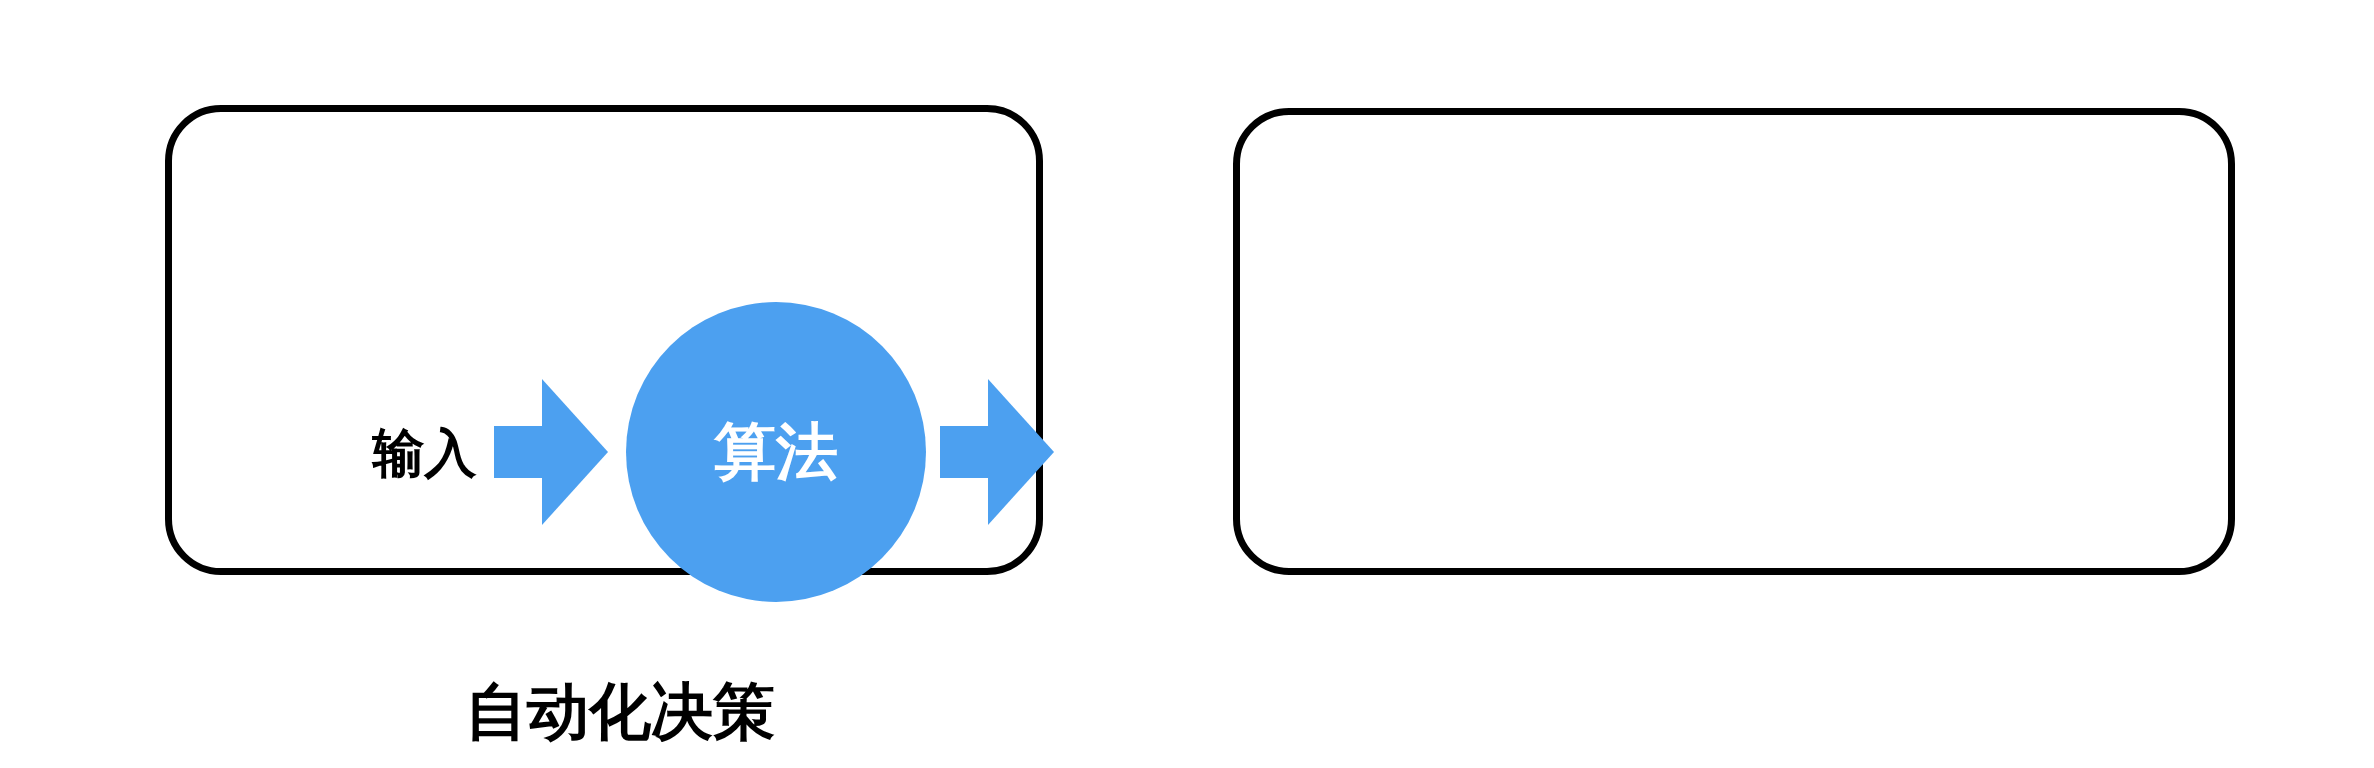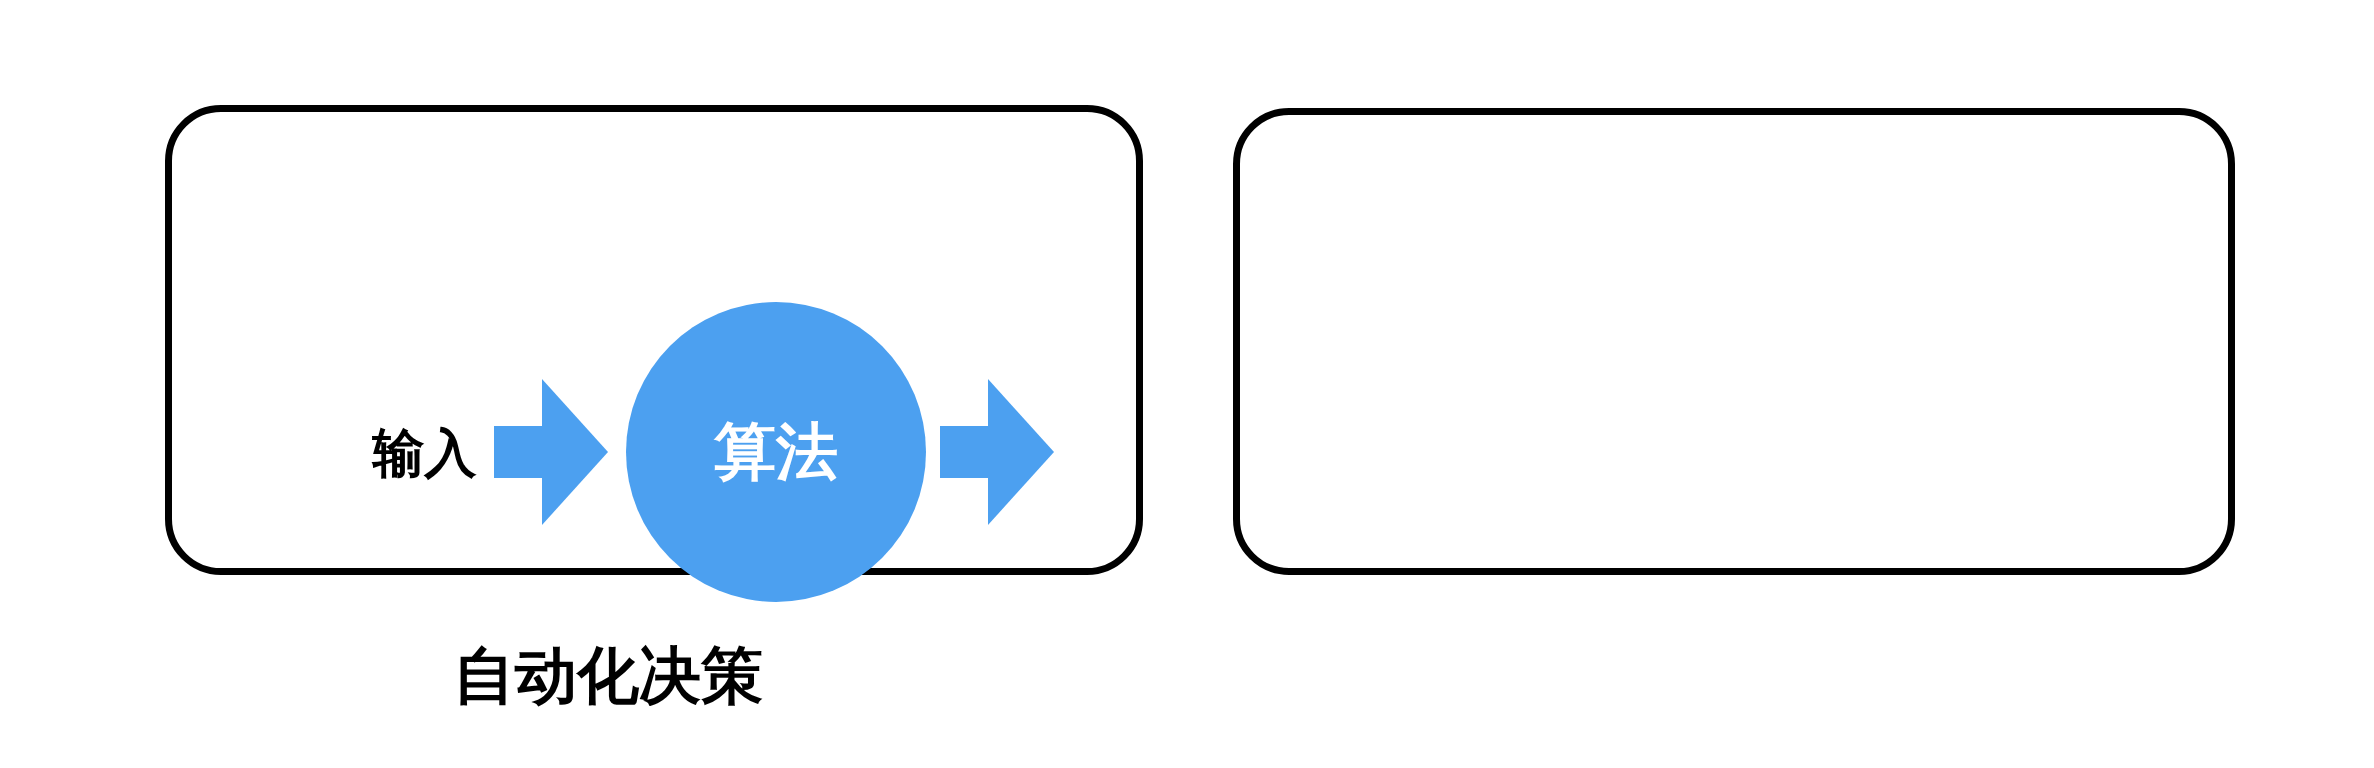--- a/index.html
+++ b/index.html
@@ -15,21 +15,21 @@
     background: var(--background, #ffffff);
     overflow: hidden;
   }
   .box {
     position: absolute;
     border: 7px solid var(--outline-black, #000000);
     border-radius: 56px;
     box-sizing: border-box;
     background: transparent;
   }
-  .left-box  { left: 165px;  top: 105px; width: 978px;  height: 470px; }
+  .left-box  { left: 165px;  top: 105px; width: 878px;  height: 470px; }
   .right-box { left: 1233px; top: 108px; width: 1002px; height: 467px; }
 
   .io-label {
     position: absolute;
     height: 70px;
     line-height: 70px;
     text-align: center;
     font-size: 52px;
     font-weight: 700;
     color: var(--outline-black, #000000);
@@ -77,21 +77,21 @@
     top: 638px;
     width: 600px;
     height: 76px;
     line-height: 76px;
     text-align: center;
     font-size: 62px;
     font-weight: 700;
     color: var(--outline-black, #000000);
     white-space: nowrap;
   }
-  .caption-left  { left: 308px; }
+  .caption-left  { left: 320px; margin-top: 36px; }
   .caption-right { left: 1434px; }
 </style>
 </head>
 <body>
 
 <div class="canvas">
 
   <div class="box left-box">
     <span class="io-label input-label">输入</span>
 

